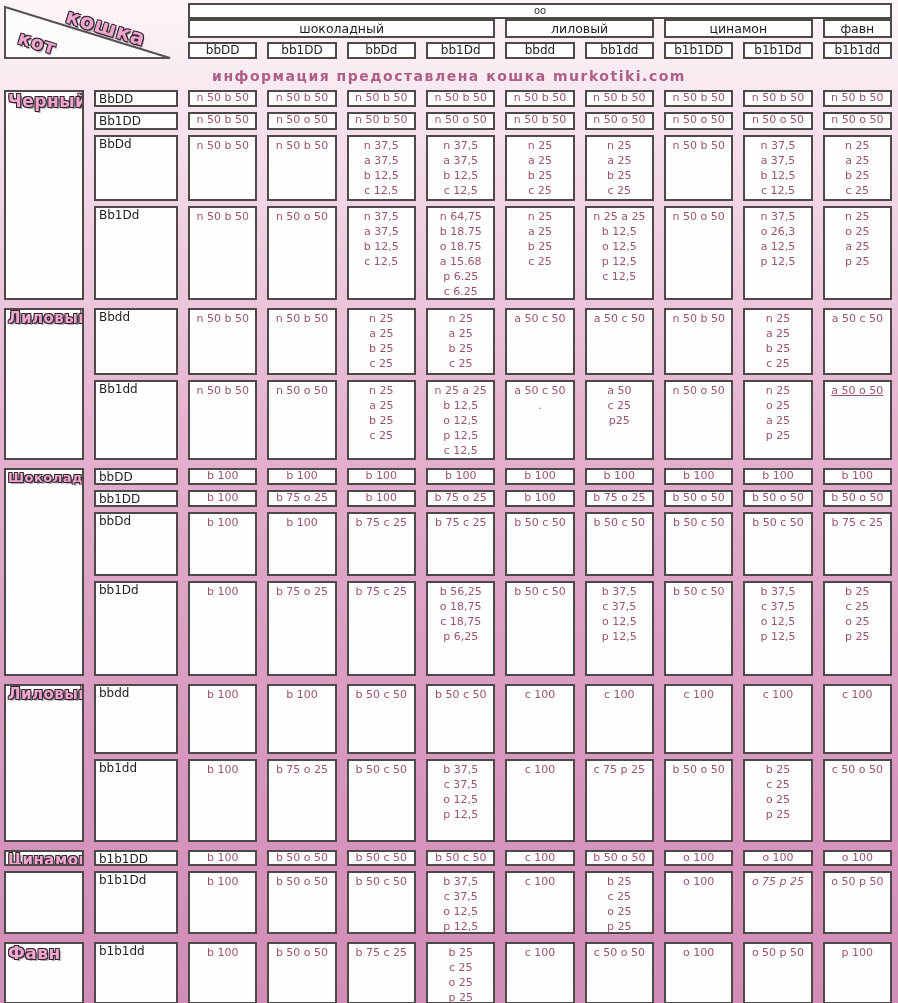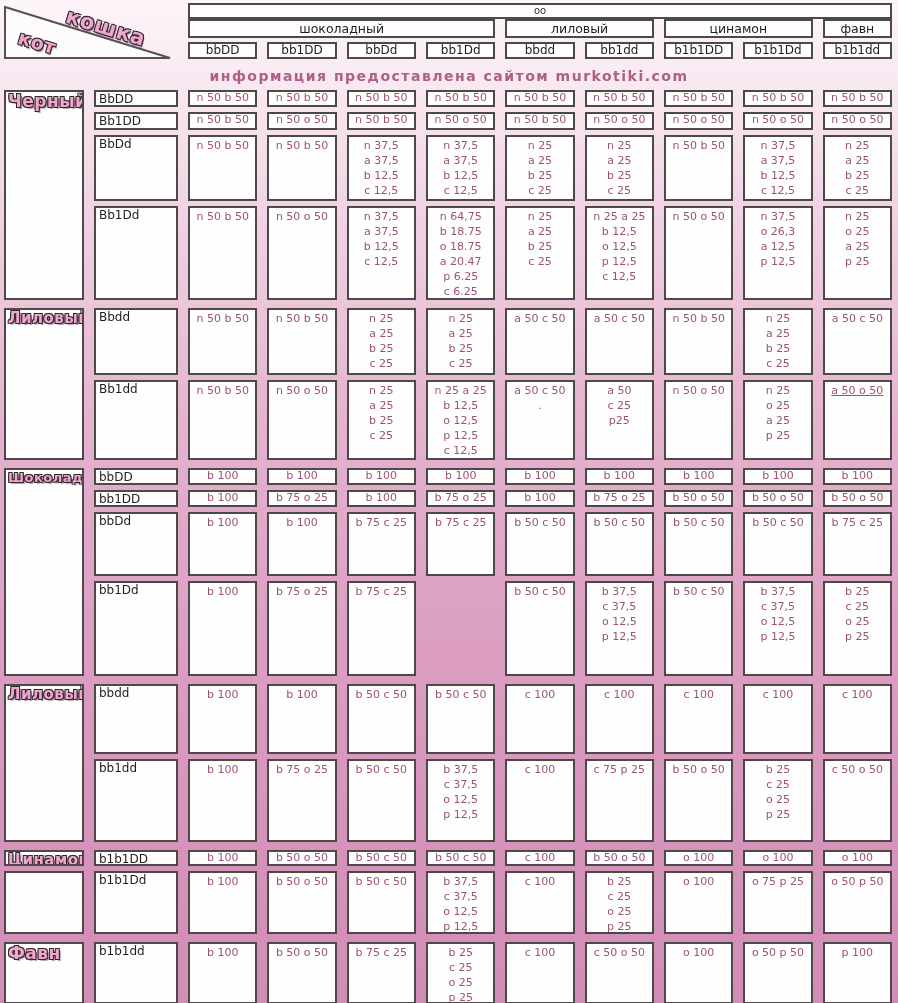--- a/index.html
+++ b/index.html
@@ -89,21 +89,21 @@
         <div class="hbox">bbDd</div>
         <div class="hbox">bb1Dd</div>
         <div class="hbox">bbdd</div>
         <div class="hbox">bb1dd</div>
         <div class="hbox">b1b1DD</div>
         <div class="hbox">b1b1Dd</div>
         <div class="hbox">b1b1dd</div>
       </div>
   </div>
 
-  <div class="title">информация предоставлена сайтом murkotiki.com</div>
+  <div class="title">информация предоставлена кошка murkotiki.com</div>
 
   <div class="grid" id="grid">
       <div class="section" style="grid-template-rows: 17px 18px 66px 94px;">
         <div class="groupbox" style="grid-row: 1 / span 4;">
           <div class="fancy" style="font-size: 17px; line-height: 1;">Черный</div>
         </div>
         <div class="geno" style="grid-row: 1;">BbDD</div>
         <div class="cell thin" style="grid-area: 1 / 3;">
           <div>n 50 b 50</div>
         </div>
@@ -215,21 +215,21 @@
         <div class="cell" style="grid-area: 4 / 5;">
           <div>n 37,5</div>
           <div>a 37,5</div>
           <div>b 12,5</div>
           <div>c 12,5</div>
         </div>
         <div class="cell" style="grid-area: 4 / 6;">
           <div>n 64,75</div>
           <div>b 18.75</div>
           <div>o 18.75</div>
-          <div>a 20.47</div>
+          <div>a 15.68</div>
           <div>p 6.25</div>
           <div>c 6.25</div>
         </div>
         <div class="cell" style="grid-area: 4 / 7;">
           <div>n 25</div>
           <div>a 25</div>
           <div>b 25</div>
           <div>c 25</div>
         </div>
         <div class="cell" style="grid-area: 4 / 8;">
@@ -429,20 +429,26 @@
         <div class="geno" style="grid-row: 4;">bb1Dd</div>
         <div class="cell" style="grid-area: 4 / 3;">
           <div>b 100</div>
         </div>
         <div class="cell" style="grid-area: 4 / 4;">
           <div>b 75 o 25</div>
         </div>
         <div class="cell" style="grid-area: 4 / 5;">
           <div>b 75 c 25</div>
         </div>
+        <div class="cell" style="grid-area: 4 / 6;">
+          <div>b 56,25</div>
+          <div>o 18,75</div>
+          <div>c 18,75</div>
+          <div>p 6,25</div>
+        </div>
         <div class="cell" style="grid-area: 4 / 7;">
           <div>b 50 c 50</div>
         </div>
         <div class="cell" style="grid-area: 4 / 8;">
           <div>b 37,5</div>
           <div>c 37,5</div>
           <div>o 12,5</div>
           <div>p 12,5</div>
         </div>
         <div class="cell" style="grid-area: 4 / 9;">
@@ -582,21 +588,21 @@
         </div>
         <div class="cell" style="grid-area: 2 / 8;">
           <div>b 25</div>
           <div>c 25</div>
           <div>o 25</div>
           <div>p 25</div>
         </div>
         <div class="cell" style="grid-area: 2 / 9;">
           <div>o 100</div>
         </div>
-        <div class="cell" style="grid-area: 2 / 10;">
+        <div class="cell" style="grid-area: 2 / 10; font-style: italic;">
           <div>o 75 p 25</div>
         </div>
         <div class="cell" style="grid-area: 2 / 11;">
           <div>o 50 p 50</div>
         </div>
       </div>
       <div class="section" style="grid-template-rows: 62px;">
         <div class="groupbox" style="grid-row: 1 / span 1;">
           <div class="fancy" style="font-size: 17px; line-height: 1;">Фавн</div>
         </div>

